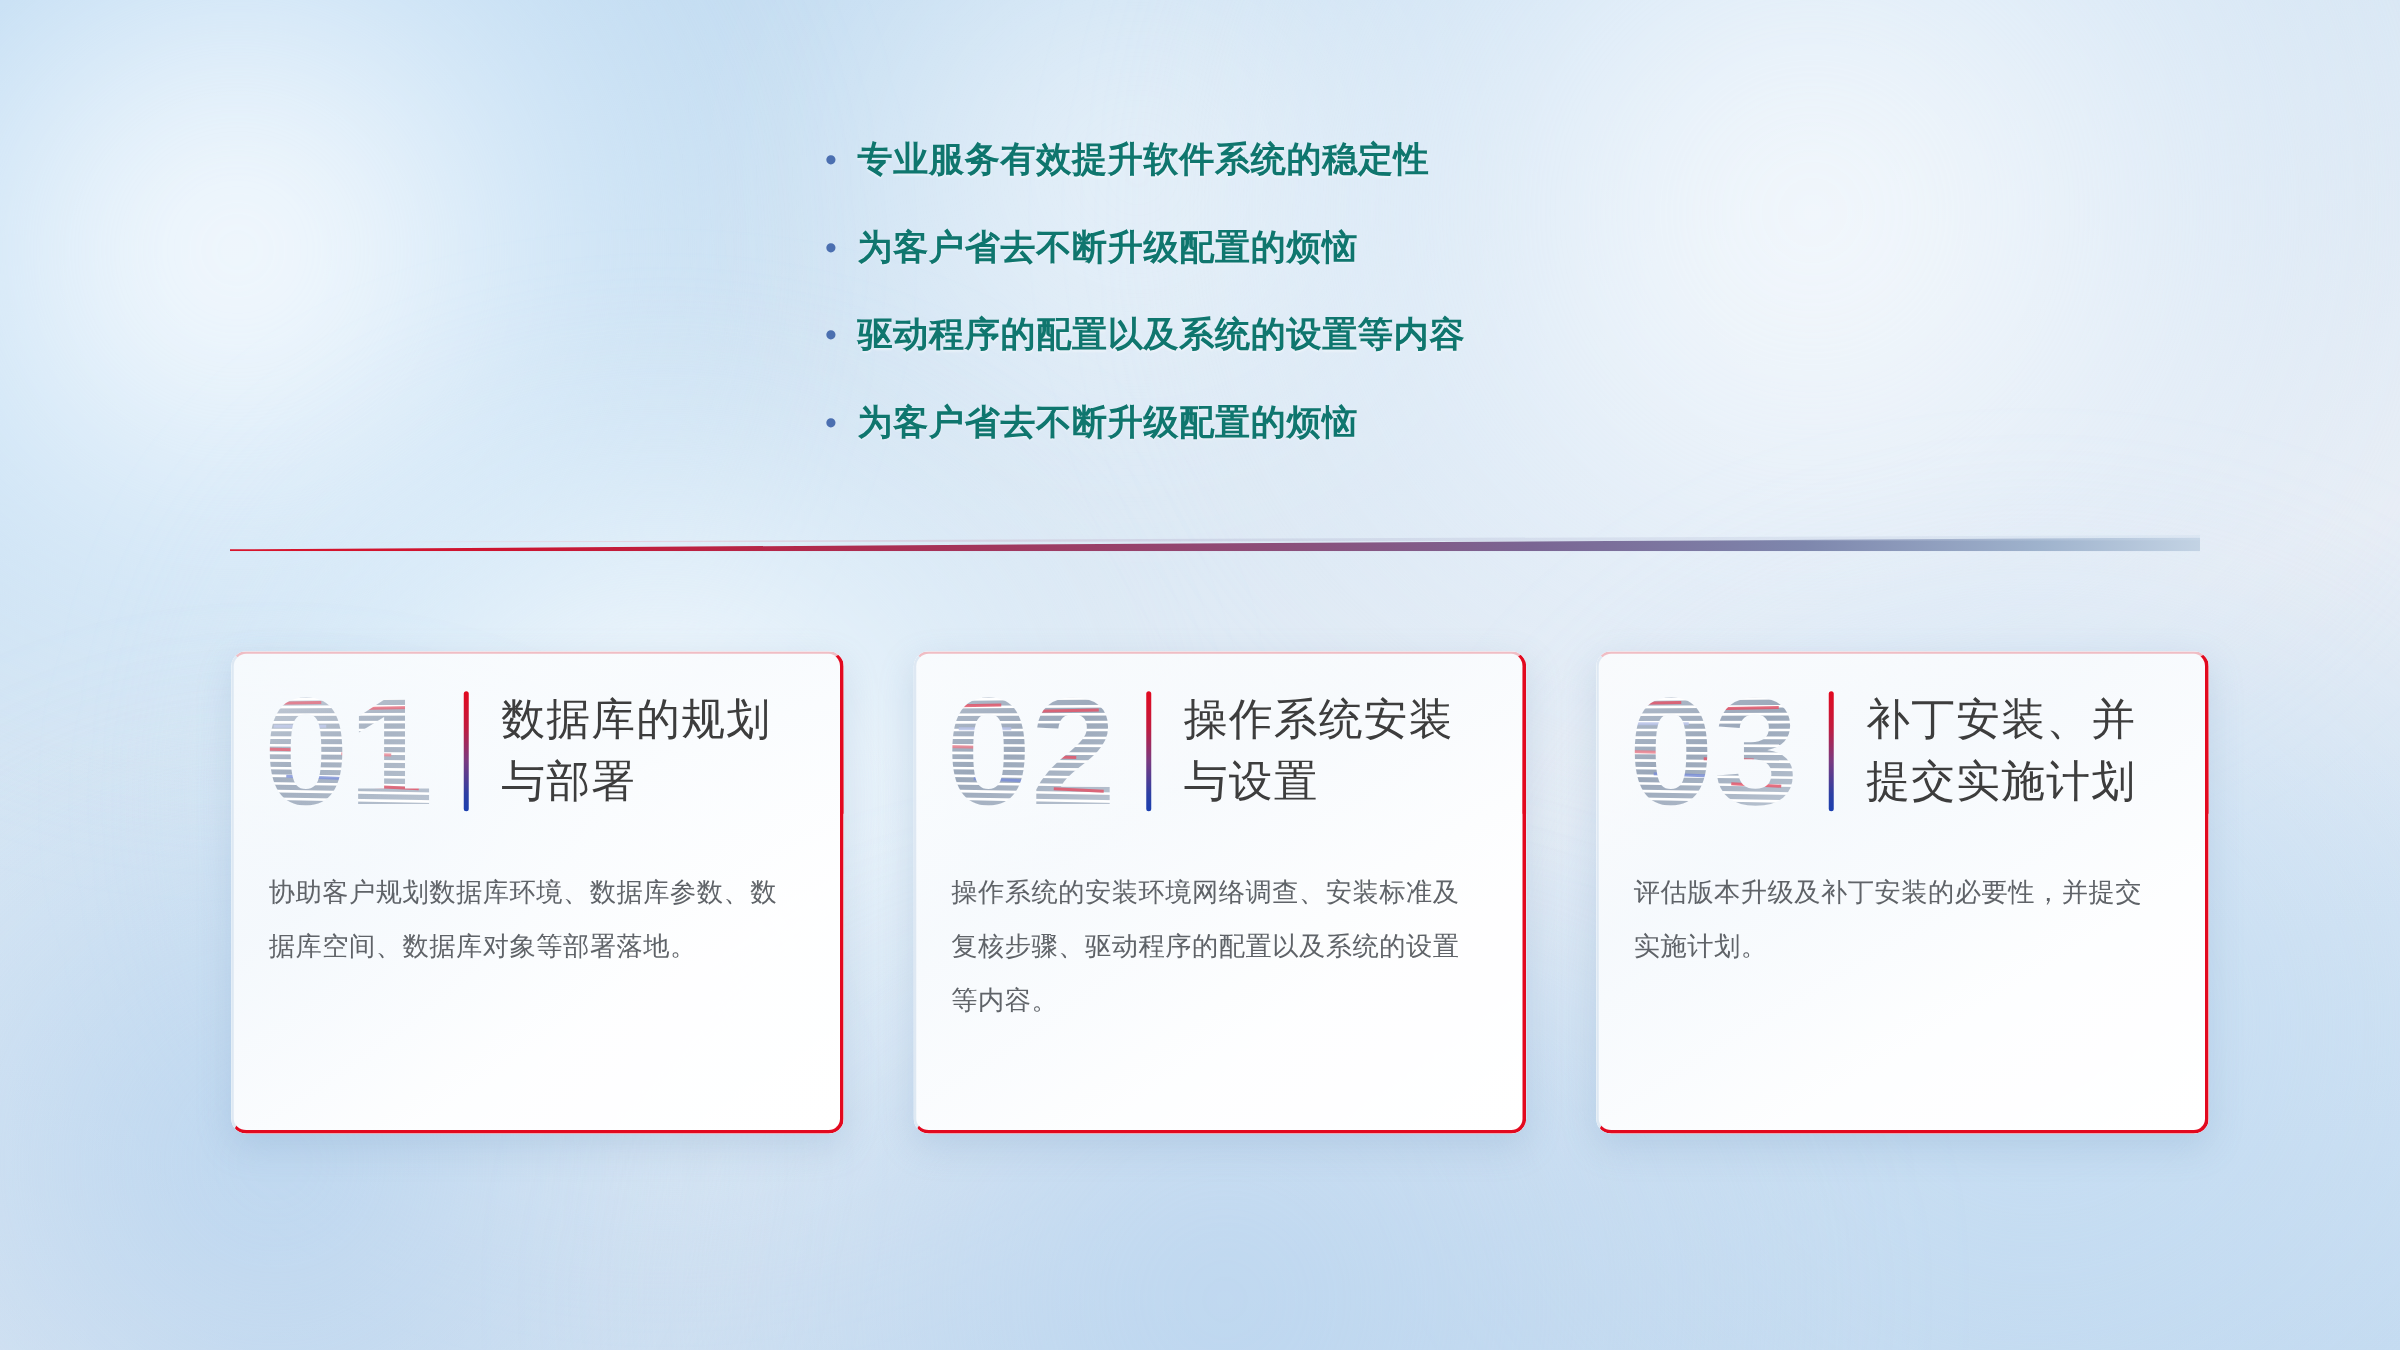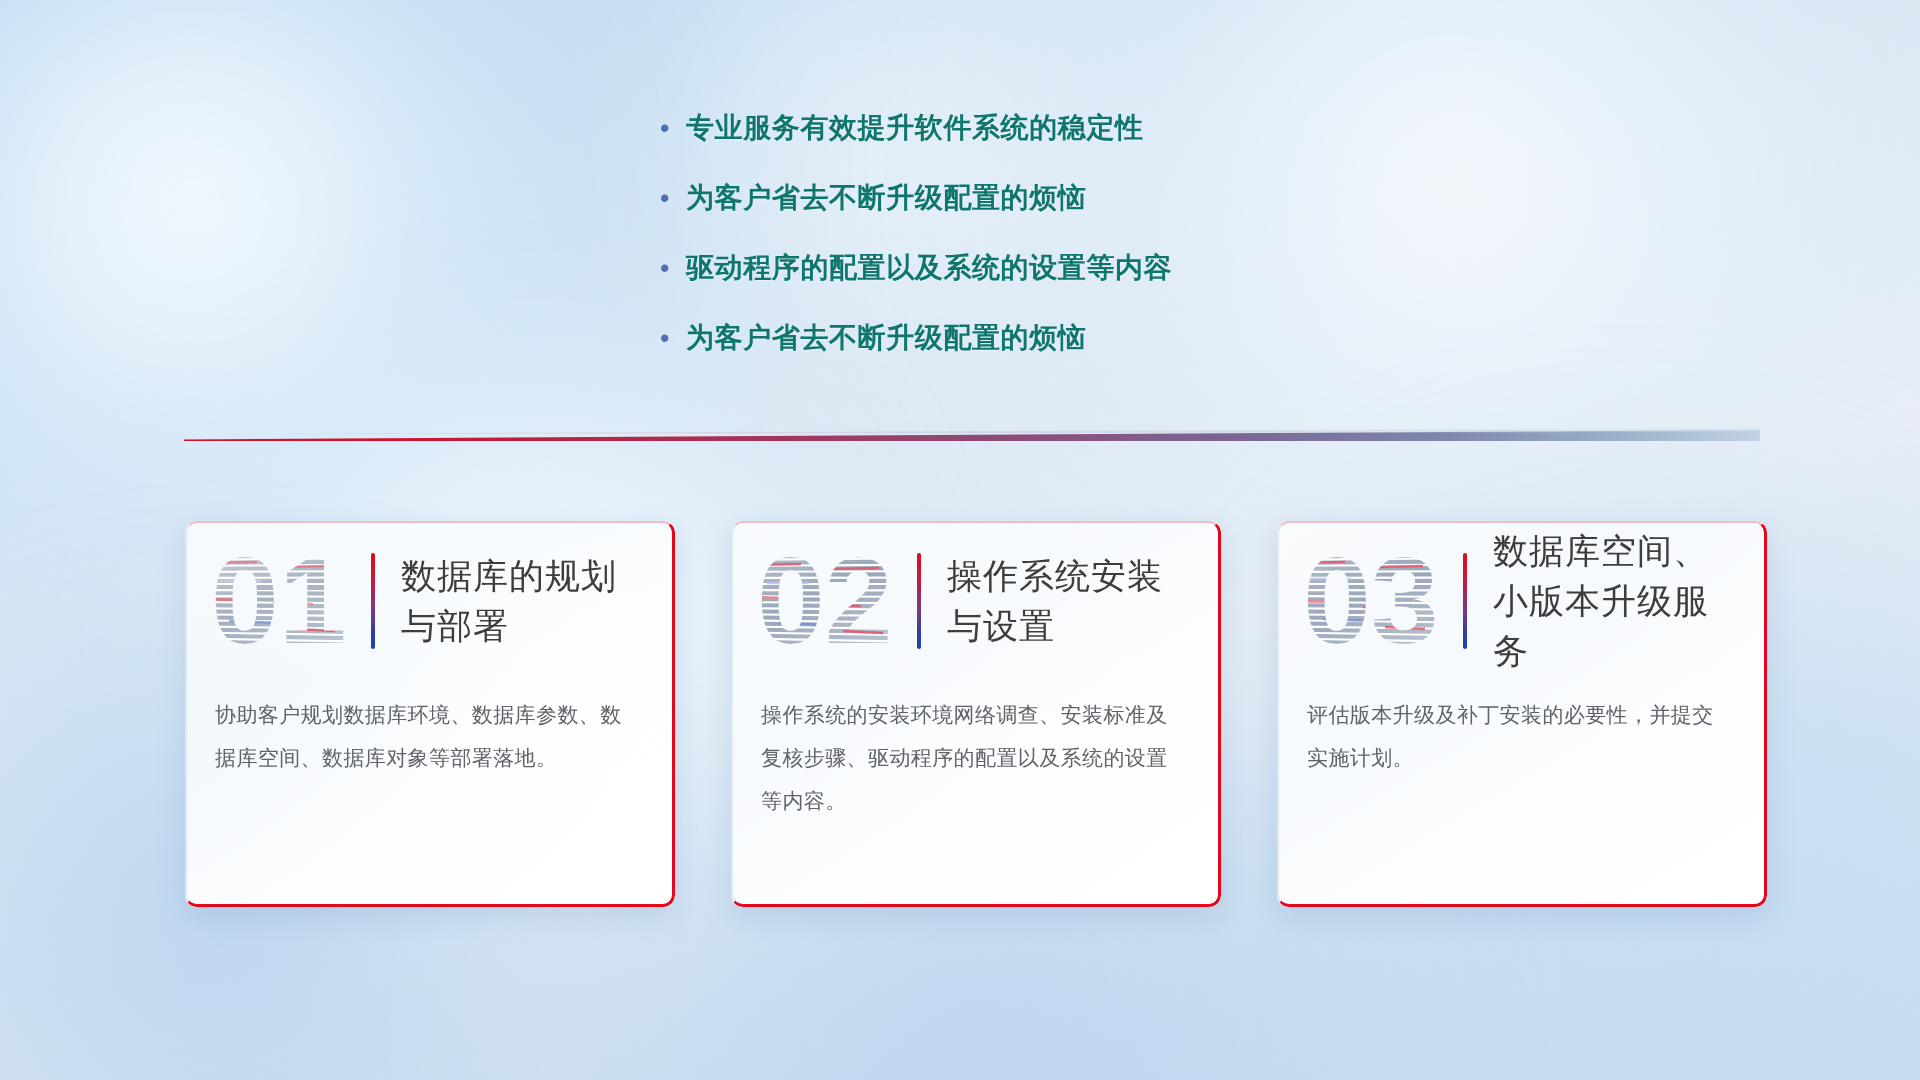--- a/index.html
+++ b/index.html
@@ -326,18 +326,18 @@
               <line x1="-6" y1="56" x2="34" y2="57" stroke="#e8808f"></line>
               <line x1="62" y1="62" x2="102" y2="63" stroke="#e2566a"></line>
               <line x1="22" y1="74" x2="72" y2="76" stroke="#7b8fd6"></line>
               <line x1="84" y1="82" x2="124" y2="84" stroke="#e2566a"></line>
               <line x1="8" y1="34" x2="50" y2="34" stroke="#b9c3e8"></line>
             </g>
           </g>
         </svg>
       </div>
       <div class="vbar"></div>
-      <div class="card-title">数据库空间、小版本升级服务</div>
+      <div class="card-title">补丁安装、并提交实施计划</div>
     </div>
     <div class="card-body">评估版本升级及补丁安装的必要性，并提交实施计划。</div>
   </div>
 
 </div>
 
 </body></html>

